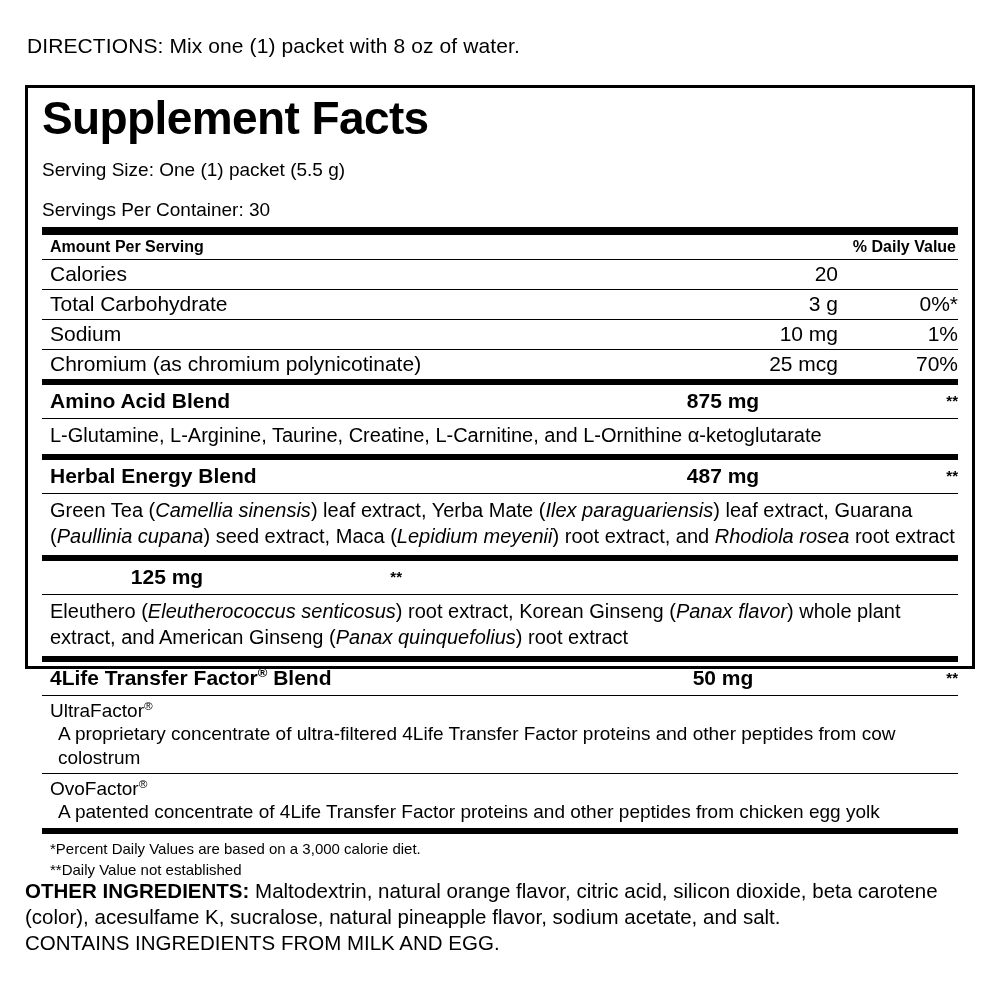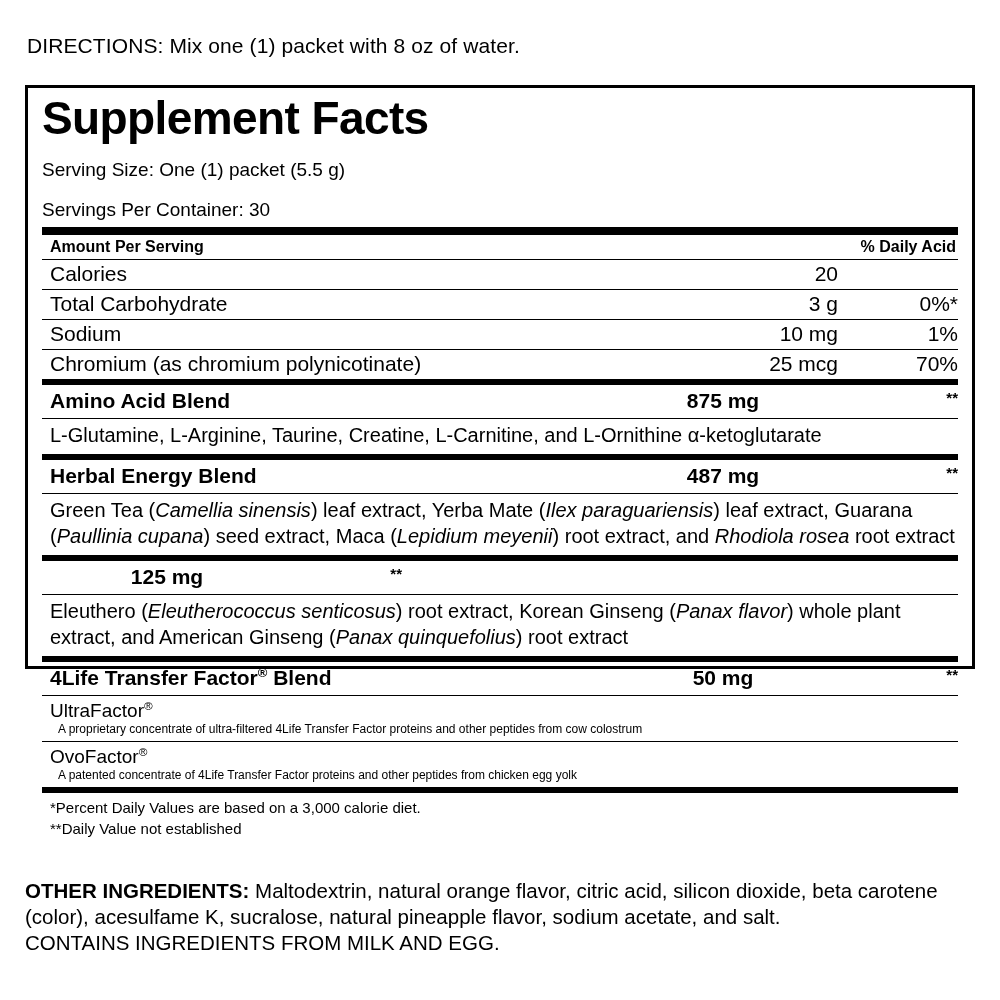--- a/index.html
+++ b/index.html
@@ -71,21 +71,21 @@
     align-items: center;
     font-size: 16px;
     font-weight: bold;
     padding: 3px 0 3px 0;
   }
   .hdr-row .left { flex: 1 1 auto; padding-left: 8px; }
   .hdr-row .right { text-align: right; padding-right: 2px; }
 
   .blend-row {
     display: flex;
-    align-items: flex-start;
+    align-items: center;
     font-size: 21px;
     font-weight: bold;
     padding: 4px 0 5px 0;
   }
   .blend-row .name { flex: 1 1 auto; padding-left: 8px; }
   .blend-row .amt  { width: 250px; text-align: center; }
   .blend-row .dv   { width: 110px; text-align: right; font-size: 15px; vertical-align: top; }
 
   .ingredients {
     font-size: 20px;
@@ -93,21 +93,21 @@
     padding: 3px 0 6px 8px;
     padding-right: 2px;
   }
   .ingredients em { font-style: italic; }
 
   .factor-name {
     font-size: 19px;
     padding: 4px 0 0 8px;
   }
   .factor-desc {
-    font-size: 12px;
+    font-size: 19px;
     padding: 0 0 4px 16px;
     line-height: 1.25;
   }
   .footnotes {
     font-size: 15px;
     line-height: 1.35;
     padding: 5px 0 0 8px;
   }
   .other {
     position: absolute;
@@ -131,21 +131,21 @@
 
     <div class="sf-title">Supplement Facts</div>
 
     <div class="serving-line">Serving Size: One (1) packet (5.5 g)</div>
     <div class="serving-line">Servings Per Container: 30</div>
 
     <div class="rule-thick" style="margin-top:5px;"></div>
 
     <div class="hdr-row">
       <span class="left">Amount Per Serving</span>
-      <span class="right">% Daily Acid</span>
+      <span class="right">% Daily Value</span>
     </div>
     <div class="rule-thin"></div>
 
     <div class="row">
       <span class="name">Calories</span>
       <span class="amt">20</span>
       <span class="dv"></span>
     </div>
     <div class="rule-thin"></div>
 

